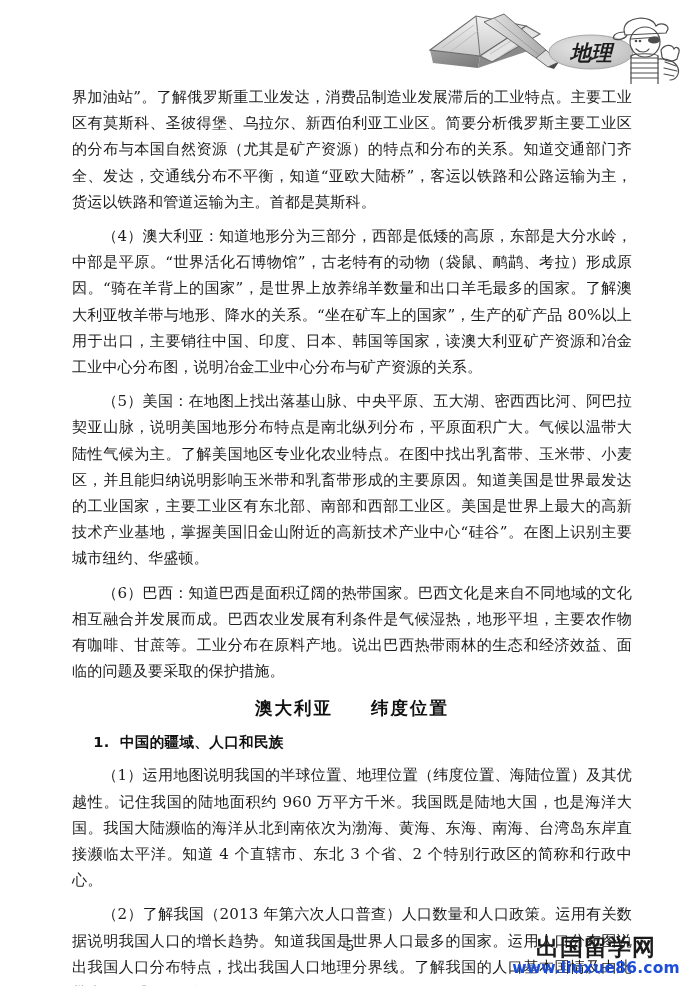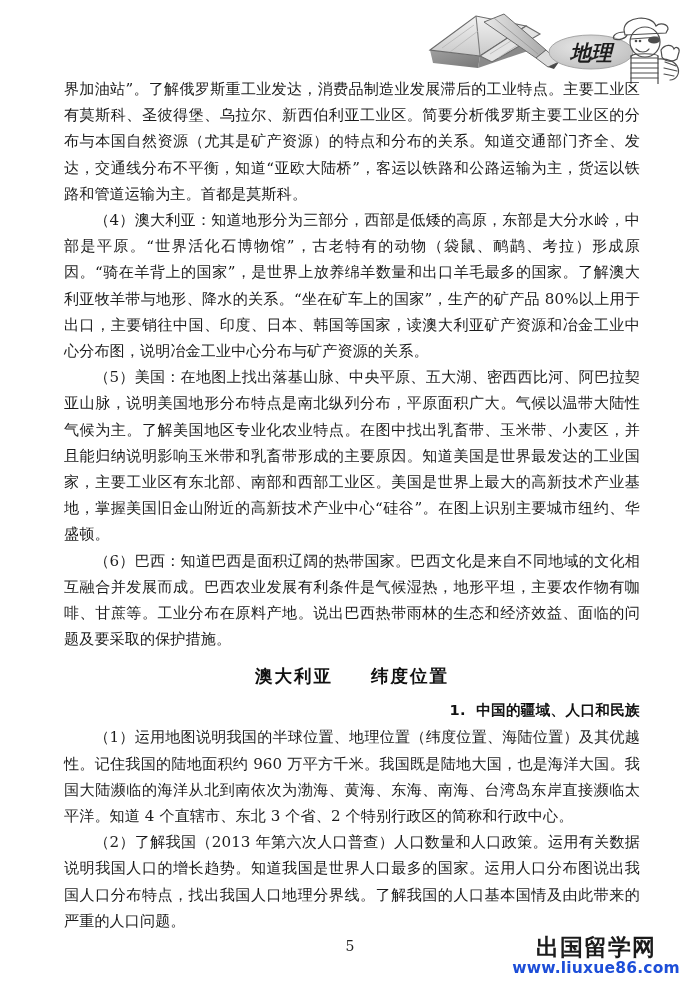--- a/index.html
+++ b/index.html
@@ -28,21 +28,21 @@
 
   
   .page {
     position: absolute;
     top: 76px;
     left: 64px;
     width: 576px;
   }
 
   p.para {
-    margin: 0;
+    margin: 8px;
     font-size: 15.1px;
     line-height: 26.2px;
     text-align: justify;
     text-justify: inter-ideograph;
     letter-spacing: 0.1px;
     color: #1c1c1c;
     font-family: "DejaVu Serif", "Liberation Serif", serif;
   }
   p.indent { text-indent: 2em; }
 
@@ -62,21 +62,20 @@
   
   .sub-head {
     margin: 3px 0 2px 0;
     font-size: 14.6px;
     line-height: 25px;
     font-weight: bold;
     font-family: "DejaVu Sans", "Liberation Sans", sans-serif;
     padding-left: 2em;
     letter-spacing: 0.3px;
     color: #111;
-    text-align: right;
   }
   .sub-head .num { margin-right: 5px; }
 
   
   .page-number {
     position: absolute;
     left: 0;
     right: 0;
     top: 938px;
     text-align: center;

